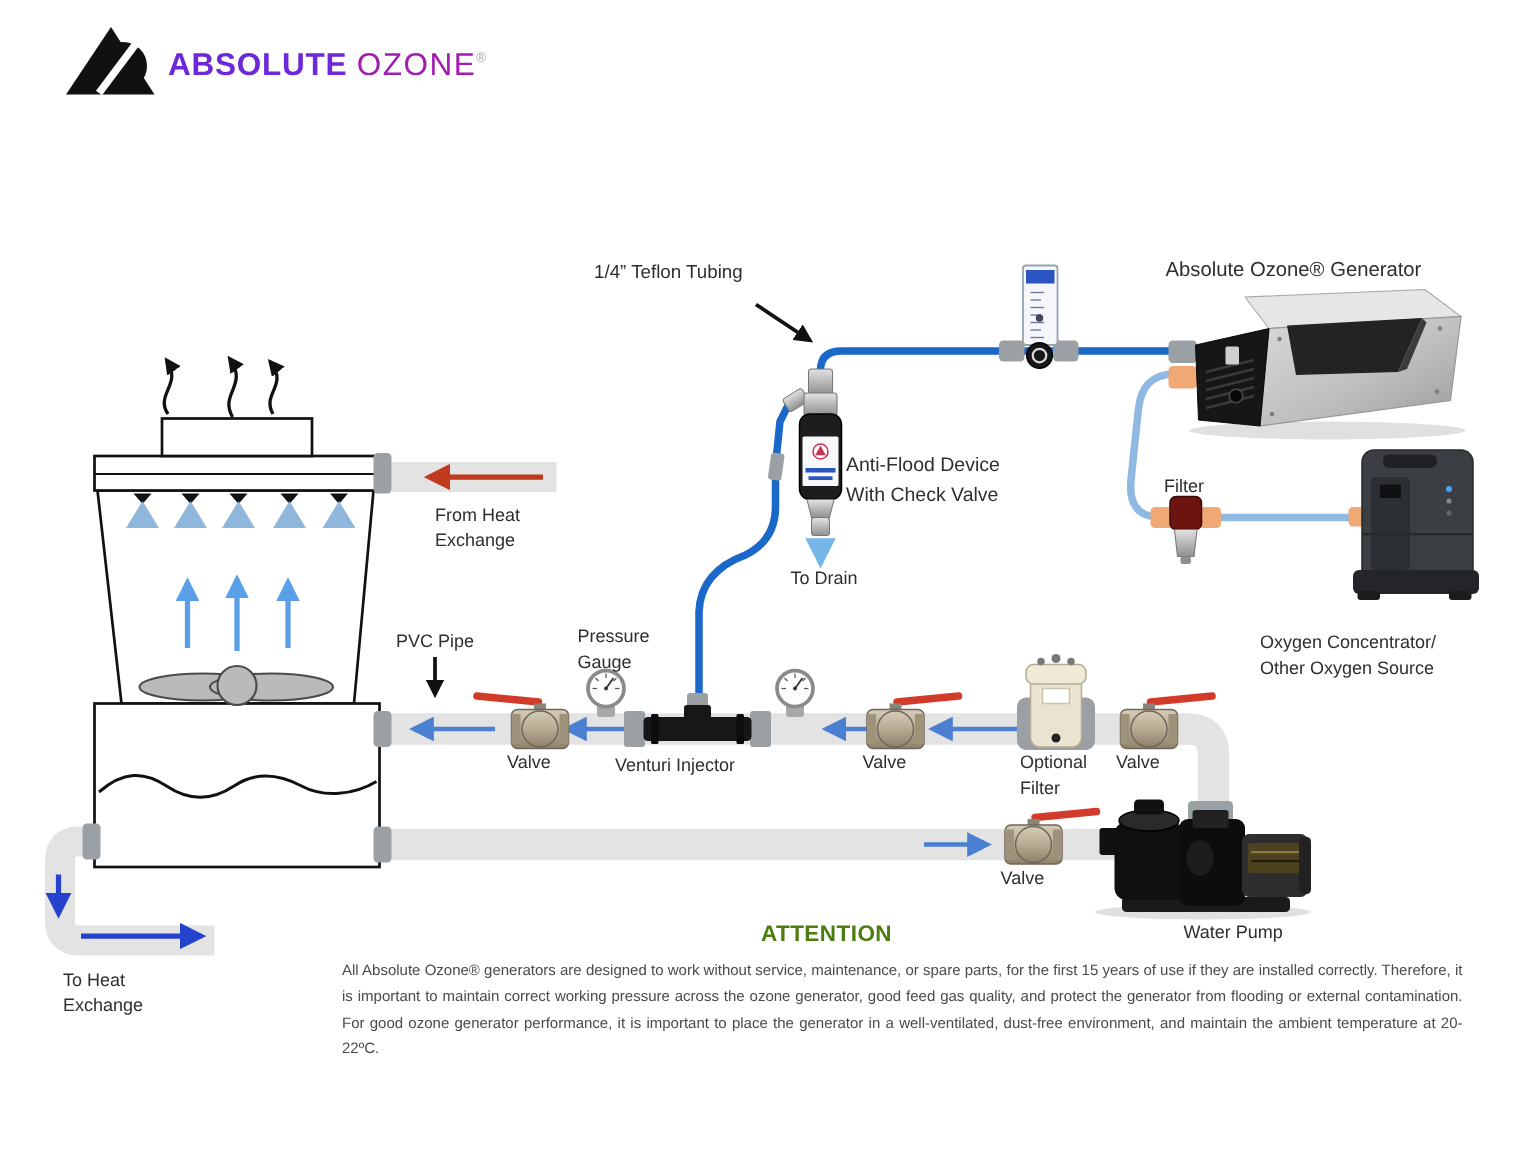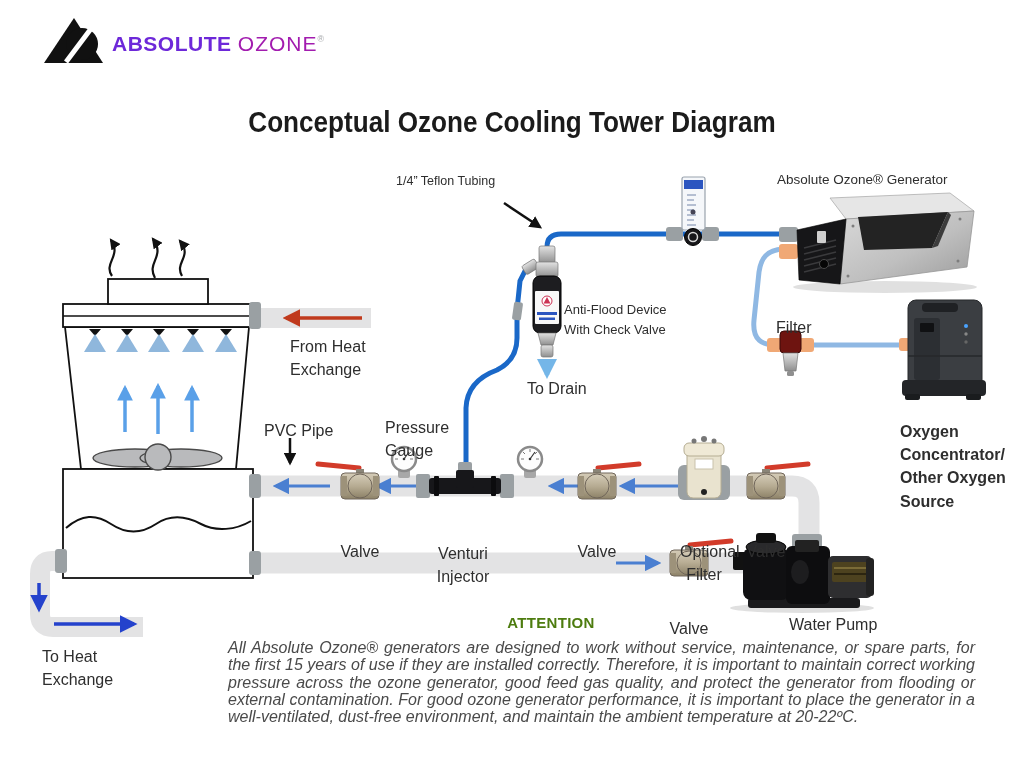--- a/index.html
+++ b/index.html
@@ -8,29 +8,29 @@
   .diagram-svg{position:absolute;left:0;top:0;}
   
   .brand{position:absolute;left:112px;top:32px;font-size:21px;letter-spacing:.5px;white-space:nowrap;}
   .brand .w1{font-weight:700;color:#6d28d9;}
   .brand .w2{font-weight:400;color:#a21caf;letter-spacing:1px;}
   .brand .reg{font-size:9px;color:#a6a8ab;vertical-align:9px;}
   
   .title-wrap{position:absolute;left:0;top:106px;width:1024px;text-align:center;}
   .title{display:inline-block;transform:scaleX(.9);font-size:29px;font-weight:600;color:#1b1b1b;}
   
-  .lbl{position:absolute;font-size:16px;line-height:1.45;color:#2e2e2e;white-space:pre-line;}
-  .lbl.c{text-align:center;margin-top:40px;}
+  .lbl{position:absolute;font-size:12px;line-height:1.45;color:#2e2e2e;white-space:pre-line;}
+  .lbl.c{}
   .lbl.big{font-size:13.5px;}
   .lbl.md{font-size:13px;line-height:1.55;}
   
   .attn-title{position:absolute;left:451px;top:614px;width:200px;text-align:center;
               font-size:15px;font-weight:700;color:#4d7c0f;letter-spacing:.3px;}
-  .attn-body{position:absolute;left:228px;top:639px;width:747px;font-size:16px;
-             line-height:17.3px;color:#4a4a4a;text-align:justify;font-style:italic;}
+  .attn-body{position:absolute;left:228px;top:639px;width:747px;font-size:10px;
+             line-height:17.3px;color:#4a4a4a;text-align:justify;}
 </style>
 </head>
 <body>
 
 <div class="page">
 
   <svg class="diagram-svg" width="1024" height="768" viewBox="0 0 1024 768">
     <defs>
       <marker id="mBlue" viewBox="0 0 10 10" refX="8" refY="5" markerWidth="5.5" markerHeight="5.5" orient="auto">
           <path d="M0,0 L10,5 L0,10 z" fill="#4a7fd1"></path>
@@ -336,34 +336,33 @@
     <line x1="290" y1="438" x2="290" y2="463" stroke="#111" stroke-width="2.5" marker-end="url(#mBlack)"></line>
   </svg>
 
   <svg class="diagram-svg" width="120" height="80" viewBox="0 0 120 80" style="left:30px;top:8px;">
     <polygon points="14,55 44,10 73,55" fill="#111"></polygon>
     <circle cx="52" cy="36" r="16" fill="#111"></circle>
     <line x1="66" y1="14" x2="36" y2="54" stroke="#fff" stroke-width="5"></line>
   </svg>
   <div class="brand"><span class="w1">ABSOLUTE</span> <span class="w2">OZONE</span><span class="reg">®</span></div>
 
-  <div class="title-wrap"><span class="title">Conceptual Ozone Cooling Tower Diagram</span></div>
 
   <div class="lbl" style="left:396px;top:172px;font-size:12.5px;">1/4” Teflon Tubing</div>
   <div class="lbl md" style="left:564px;top:300px;">Anti-Flood Device
 With Check Valve</div>
   <div class="lbl big" style="left:777px;top:170px;">Absolute Ozone® Generator</div>
   <div class="lbl" style="left:776px;top:316px;">Filter</div>
   <div class="lbl" style="left:290px;top:335px;">From Heat
 Exchange</div>
   <div class="lbl" style="left:527px;top:377px;">To Drain</div>
   <div class="lbl" style="left:264px;top:419px;">PVC Pipe</div>
   <div class="lbl" style="left:385px;top:416px;">Pressure
 Gauge</div>
-  <div class="lbl" style="left:900px;top:420px;font-weight:bold;">Oxygen Concentrator/
+  <div class="lbl" style="left:840px;top:420px;">Oxygen Concentrator/
 Other Oxygen Source</div>
   <div class="lbl c" style="left:338px;top:500px;width:44px;">Valve</div>
   <div class="lbl c" style="left:410px;top:502px;width:106px;">Venturi Injector</div>
   <div class="lbl c" style="left:575px;top:500px;width:44px;">Valve</div>
   <div class="lbl c" style="left:680px;top:500px;width:48px;">Optional Filter</div>
   <div class="lbl c" style="left:744px;top:500px;width:44px;">Valve</div>
   <div class="lbl c" style="left:667px;top:577px;width:44px;">Valve</div>
   <div class="lbl" style="left:789px;top:613px;">Water Pump</div>
   <div class="lbl" style="left:42px;top:645px;">To Heat
 Exchange</div>

